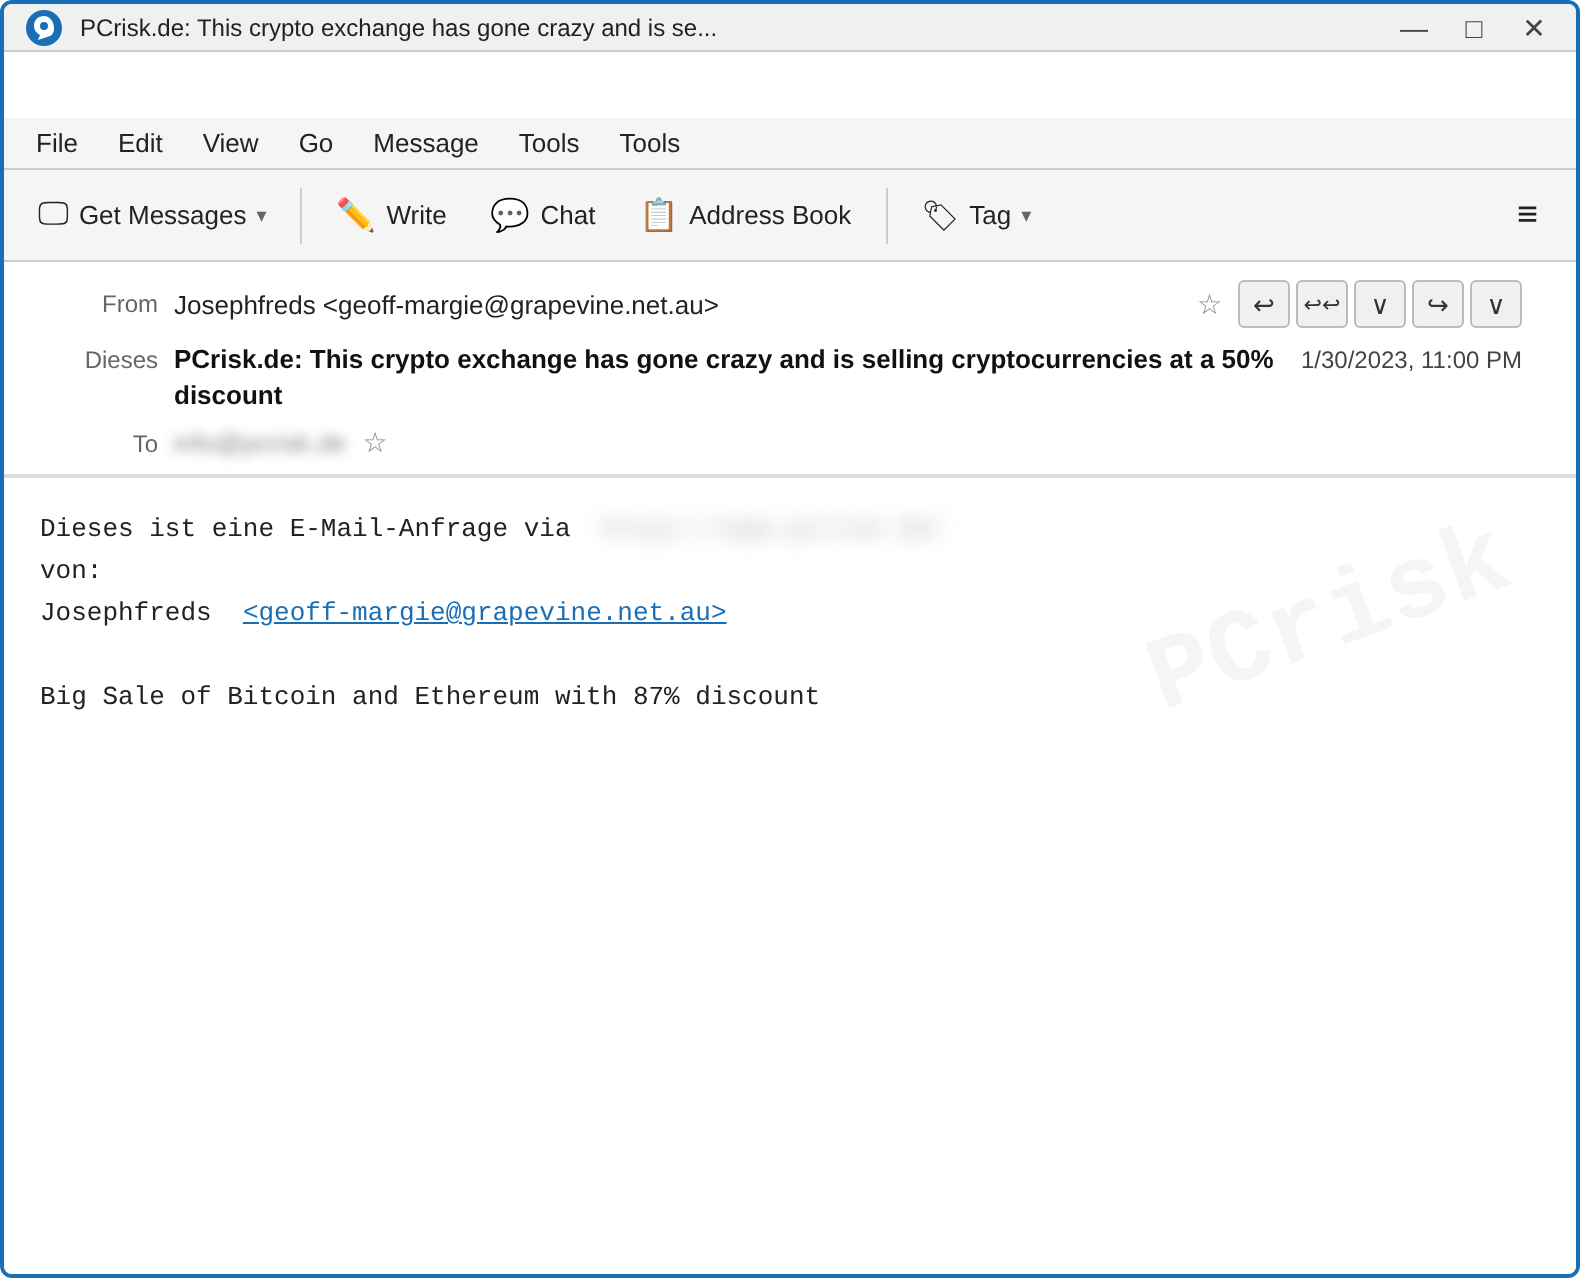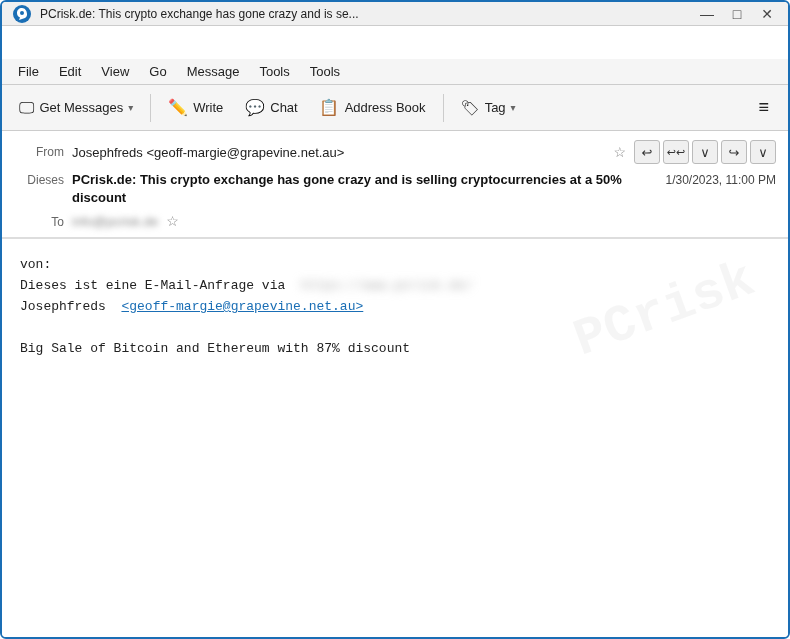--- a/index.html
+++ b/index.html
@@ -103,21 +103,21 @@
     }
     .dropdown-arrow {
       font-size: 10px;
       color: #666;
     }
 
     
     .email-header {
       background: #fff;
       border-bottom: 1px solid #ddd;
-      padding: 6px 12px;
+      padding: 6px 27px;
     }
     .header-row {
       display: flex;
       align-items: center;
       padding: 3px 0;
       gap: 8px;
     }
     .header-label {
       color: #666;
       font-size: 12px;
@@ -353,25 +353,25 @@
       <span class="star-icon">☆</span>
     </div>
   </div>
 
   <div class="divider-h"></div>
 
   <div class="email-body">
     
     <div class="watermark" style="font-size:52px; right:30px; top:30px; transform:rotate(-20deg);">PCrisk</div>
 
-    <p>von:</p>
     <p>
       <span>Dieses ist eine E-Mail-Anfrage via</span>
       &nbsp;<span class="blurred-text">https://www.pcrisk.de/</span>
     </p>
+    <p>von:</p>
     <p>
       <span>Josephfreds</span>
       &nbsp;<a href="#">&lt;geoff-margie@grapevine.net.au&gt;</a>
     </p>
     <br>
     <p>Big Sale of Bitcoin and Ethereum with 87% discount</p>
   </div>
 
 </div>
 

